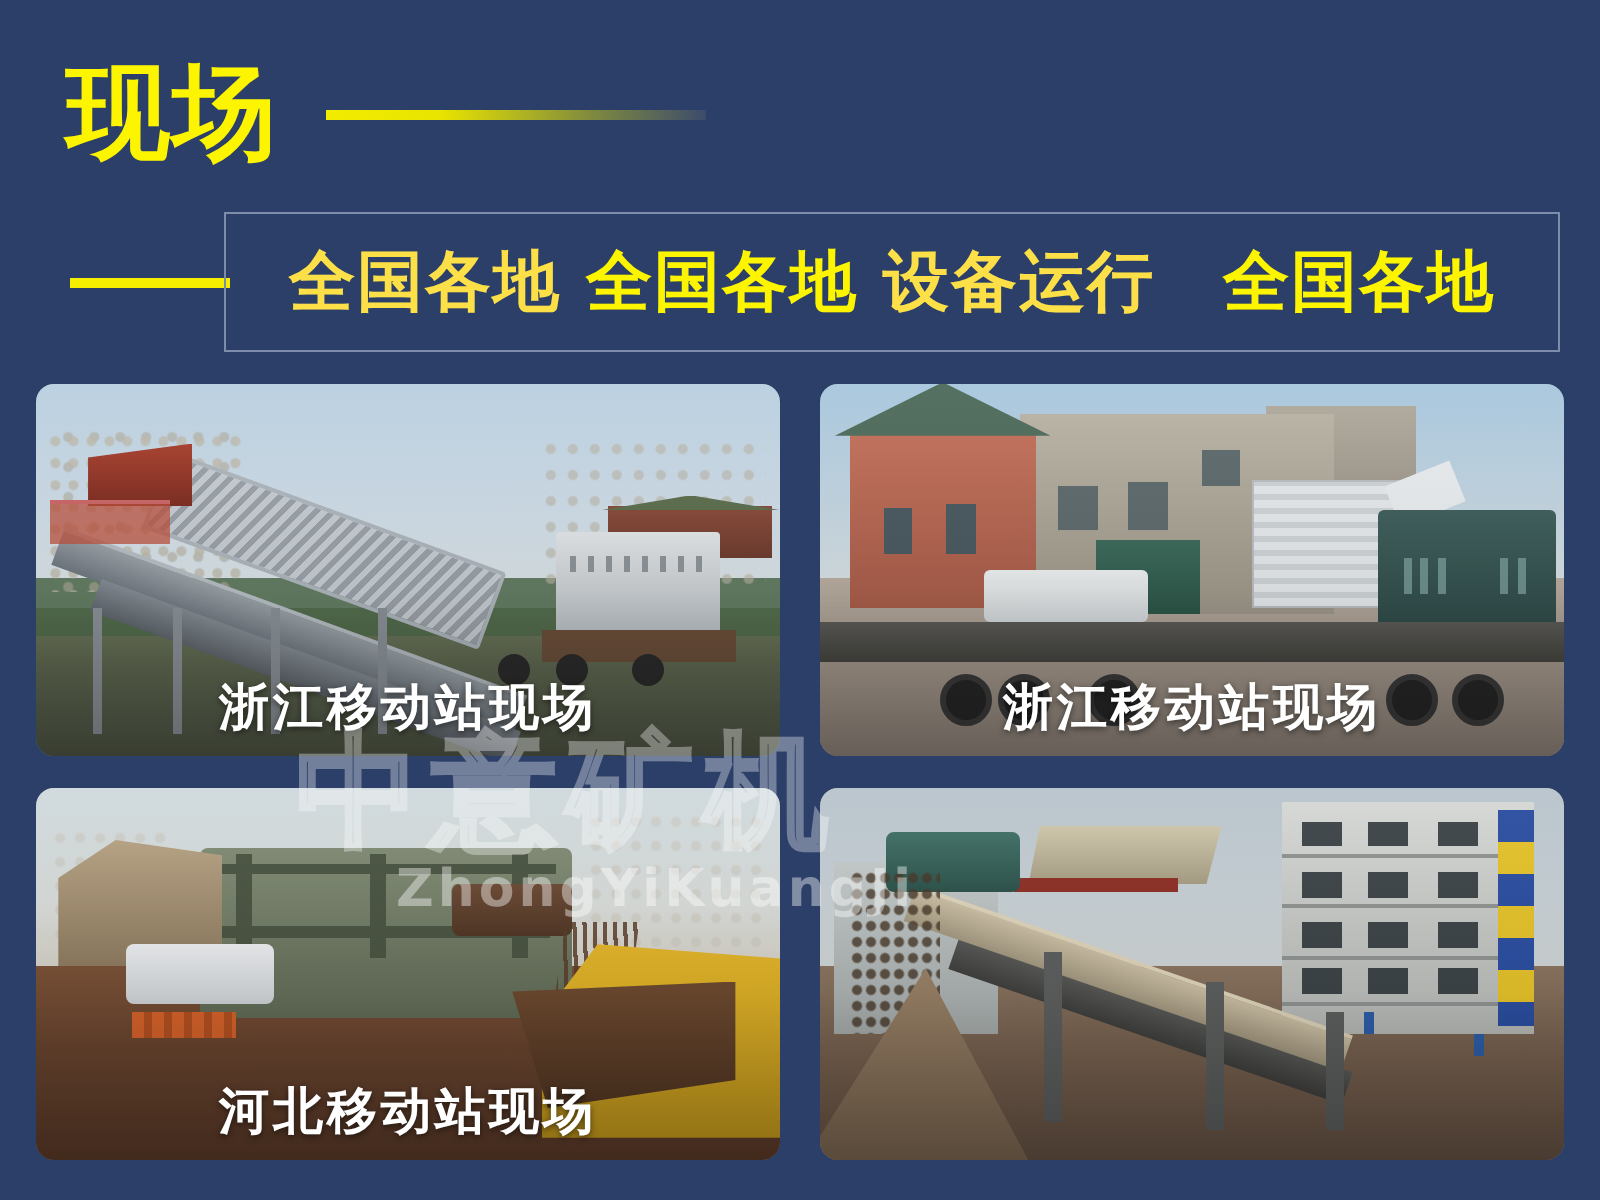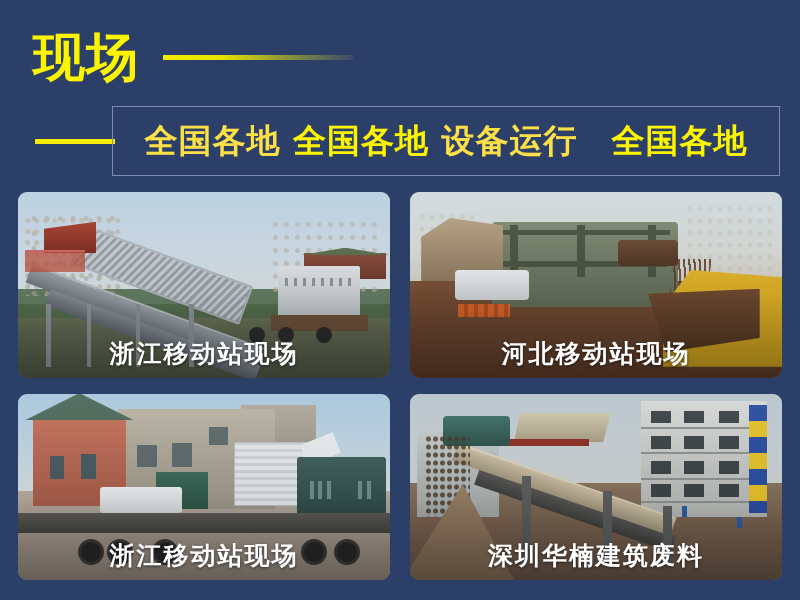--- a/index.html
+++ b/index.html
@@ -423,45 +423,20 @@
         <div class="conveyor2"></div>
         <div class="redhopper"></div>
         <div class="platform"></div>
         <div class="legs"></div>
         <div class="wheel" style="left:62%"></div>
         <div class="wheel" style="left:70%"></div>
         <div class="wheel" style="left:80%"></div>
         <div class="tint"></div>
       </div>
       <div class="caption">浙江移动站现场</div>
-    </div>
-
-    <div class="card c3">
-      <div class="photo">
-        <div class="sky"></div>
-        <div class="ground"></div>
-        <div class="tree" style="left:74%;top:6%;width:24%;height:46%"></div>
-        <div class="tree" style="left:2%;top:10%;width:16%;height:34%"></div>
-        <div class="machine">
-          <span class="bar" style="left:4%;top:10%;width:92%;height:5%"></span>
-          <span class="bar" style="left:6%;top:46%;width:88%;height:7%"></span>
-          <span class="bar" style="left:10%;top:4%;width:4%;height:60%"></span>
-          <span class="bar" style="left:46%;top:4%;width:4%;height:60%"></span>
-          <span class="bar" style="left:84%;top:4%;width:4%;height:60%"></span>
-        </div>
-        <div class="drum"></div>
-        <div class="flow"></div>
-        <div class="jaw"></div>
-        <div class="whitetank"></div>
-        <div class="orangepanel"></div>
-        <div class="loader"></div>
-        <div class="bucket"></div>
-        <div class="tint"></div>
-      </div>
-      <div class="caption">河北移动站现场</div>
     </div>
 
     <div class="card c2">
       <div class="photo">
         <div class="sky"></div>
         <div class="ground"></div>
         <div class="bldg3"></div>
         <div class="bldg2">
           <span class="win" style="left:12%;top:36%;width:13%;height:22%"></span>
           <span class="win" style="left:34%;top:34%;width:13%;height:24%"></span>
@@ -484,20 +459,45 @@
         <div class="whitebox"></div>
         <div class="trailer"></div>
         <div class="wheel" style="left:16%"></div>
         <div class="wheel" style="left:24%"></div>
         <div class="wheel" style="left:36%"></div>
         <div class="wheel" style="left:76%"></div>
         <div class="wheel" style="left:85%"></div>
         <div class="tint"></div>
       </div>
       <div class="caption">浙江移动站现场</div>
+    </div>
+
+    <div class="card c3">
+      <div class="photo">
+        <div class="sky"></div>
+        <div class="ground"></div>
+        <div class="tree" style="left:74%;top:6%;width:24%;height:46%"></div>
+        <div class="tree" style="left:2%;top:10%;width:16%;height:34%"></div>
+        <div class="machine">
+          <span class="bar" style="left:4%;top:10%;width:92%;height:5%"></span>
+          <span class="bar" style="left:6%;top:46%;width:88%;height:7%"></span>
+          <span class="bar" style="left:10%;top:4%;width:4%;height:60%"></span>
+          <span class="bar" style="left:46%;top:4%;width:4%;height:60%"></span>
+          <span class="bar" style="left:84%;top:4%;width:4%;height:60%"></span>
+        </div>
+        <div class="drum"></div>
+        <div class="flow"></div>
+        <div class="jaw"></div>
+        <div class="whitetank"></div>
+        <div class="orangepanel"></div>
+        <div class="loader"></div>
+        <div class="bucket"></div>
+        <div class="tint"></div>
+      </div>
+      <div class="caption">河北移动站现场</div>
     </div>
 
     <div class="card c4">
       <div class="photo">
         <div class="sky"></div>
         <div class="ground"></div>
         <div class="tower2"></div>
         <div class="tower">
           <span class="floor" style="top:22%"></span>
           <span class="floor" style="top:44%"></span>
@@ -524,21 +524,22 @@
         <div class="head"></div>
         <div class="rockfall"></div>
         <div class="pile"></div>
         <div class="leg" style="left:30%;top:44%;height:46%"></div>
         <div class="leg" style="left:52%;top:52%;height:40%"></div>
         <div class="leg" style="left:68%;top:60%;height:32%"></div>
         <div class="worker" style="left:73%;top:60%"></div>
         <div class="worker" style="left:88%;top:66%"></div>
         <div class="tint"></div>
       </div>
-      <div class="caption">深圳华楠建筑废料</div>
     </div>
 
   </div>
 
   <div class="watermark">
+    <span class="wm-cn">中意矿机</span>
+    <span class="wm-text">ZhongYiKuangJi</span>
   </div>
 
 </div>
 
 </body></html>

